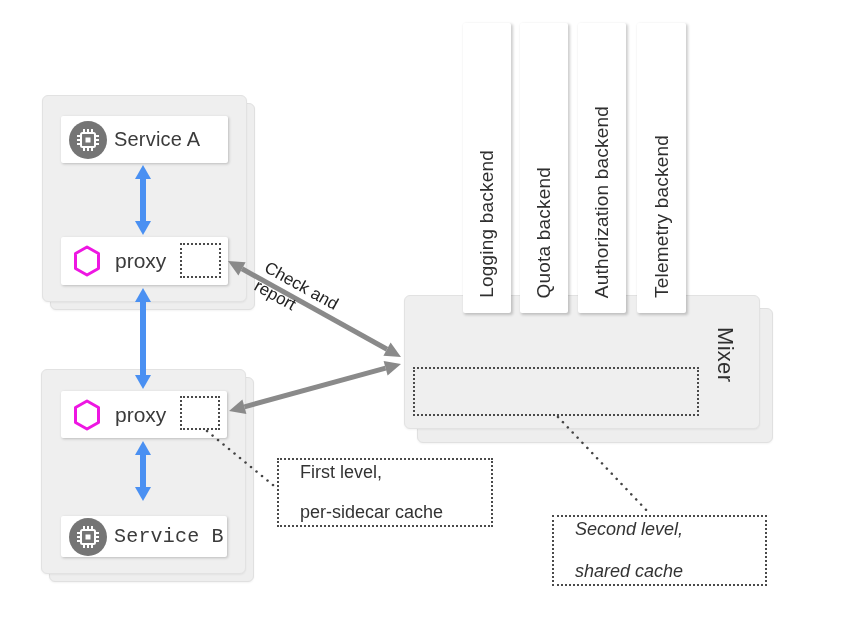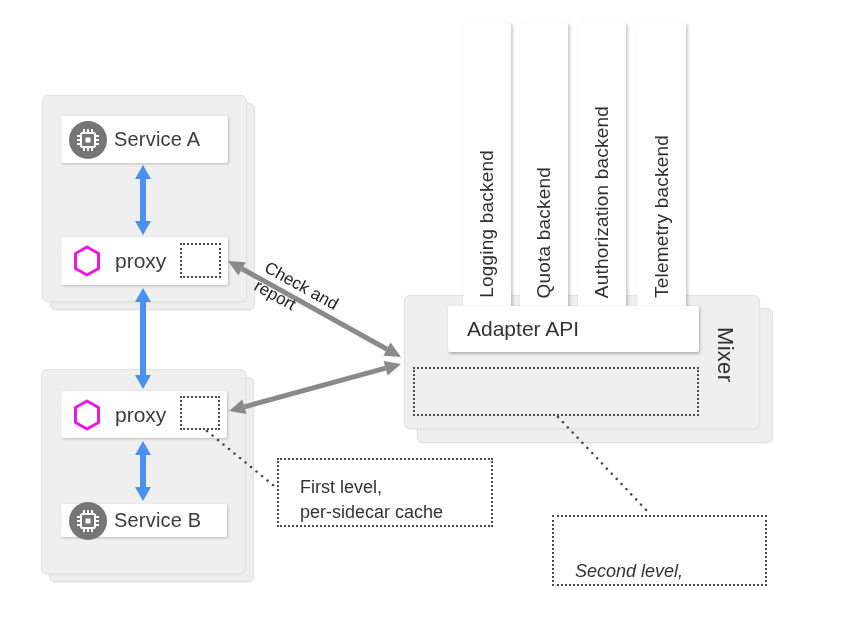--- a/index.html
+++ b/index.html
@@ -37,21 +37,21 @@
     border-radius:2px;box-shadow:1px 1.5px 3px rgba(0,0,0,0.25);
     display:flex;align-items:center;padding-left:19px;box-sizing:border-box;
     font-size:21px;color:#333;
   }
   .mixer-label{
     position:absolute;left:712px;top:327px;
     writing-mode:vertical-rl;font-size:22px;color:#2f2f2f;letter-spacing:.3px;
   }
   .note{
     position:absolute;border:2px dotted #4a4a4a;box-sizing:border-box;
-    display:flex;flex-direction:column;justify-content:flex-end;
+    display:flex;flex-direction:column;justify-content:space-between;
     padding-left:21px;font-size:18px;line-height:25px;color:#333;
   }
   .check-label{
     position:absolute;left:271px;top:257px;
     transform:rotate(29deg);transform-origin:left top;
     font-size:17px;line-height:21px;color:#222;white-space:nowrap;
   }
   svg.overlay{position:absolute;left:0;top:0;pointer-events:none;}
 </style>
 </head>
@@ -68,23 +68,20 @@
   <div class="pillar" style="left:520px;">
     <span>Quota backend</span>
   </div>
   <div class="pillar" style="left:578px;">
     <span>Authorization backend</span>
   </div>
   <div class="pillar" style="left:637px;width:49px;">
     <span>Telemetry backend</span>
   </div>
 
-  <div class="adapter">
-    <span>Adapter API</span>
-  </div>
   <div class="dotted" style="left:413px;top:367px;width:286px;height:49px;"></div>
   <div class="mixer-label">Mixer</div>
 
   <div class="card shadowcard" style="left:50px;top:103px;width:205px;height:207px;"></div>
   <div class="card" style="left:42px;top:95px;width:205px;height:207px;"></div>
 
   <div class="wbox" style="left:61px;top:116px;width:167px;height:47px;">
     <svg width="40" height="40" viewBox="0 0 40 40" style="margin-left:7px;">
       <circle cx="20" cy="20" r="19" fill="#757575"></circle>
       <g stroke="#ffffff" stroke-width="2" fill="none">
@@ -119,21 +116,21 @@
   <div class="card" style="left:41px;top:369px;width:205px;height:205px;"></div>
 
   <div class="wbox" style="left:61px;top:391px;width:166px;height:47px;">
     <svg width="28" height="32" viewBox="0 0 28 32" style="margin-left:12px;">
       <polygon points="14,2 25.5,8.5 25.5,23.5 14,30 2.5,23.5 2.5,8.5" fill="none" stroke-width="3" stroke-linejoin="round" stroke="#ee16e2"></polygon>
     </svg>
     <span class="proxy-label">proxy</span>
   </div>
   <div class="dotted" style="left:180px;top:396px;width:40px;height:34px;"></div>
 
-  <div class="wbox" style="left:61px;top:504px;width:166px;height:33px;">
+  <div class="wbox" style="left:61px;top:516px;width:166px;height:41px;font-family:Liberation Mono, monospace;">
     <svg width="40" height="40" viewBox="0 0 40 40" style="margin-left:7px;">
       <circle cx="20" cy="20" r="19" fill="#757575"></circle>
       <g stroke="#ffffff" stroke-width="2" fill="none">
         <rect x="13" y="13" width="14" height="14" rx="1.5"></rect>
         <line x1="16" y1="9" x2="16" y2="13"></line>
           <line x1="20" y1="9" x2="20" y2="13"></line>
           <line x1="24" y1="9" x2="24" y2="13"></line>
         <line x1="16" y1="27" x2="16" y2="31"></line>
           <line x1="20" y1="27" x2="20" y2="31"></line>
           <line x1="24" y1="27" x2="24" y2="31"></line>
@@ -148,20 +145,21 @@
     </svg>
     <span class="svc-label">Service B</span>
   </div>
 
   <div class="note" style="left:277px;top:458px;width:216px;height:69px;">
     <span>First level,</span>
     <span>per-sidecar cache</span>
   </div>
   <div class="note" style="left:552px;top:515px;width:215px;height:71px;font-style:italic;">
     <span>Second level,</span>
+    <span>shared cache</span>
   </div>
 
   <svg class="overlay" width="851" height="622" viewBox="0 0 851 622">
 
     <g>
       <line x1="143" y1="177" x2="143" y2="223" stroke-width="6" stroke="#4a90f2"></line>
       <polygon points="143,165 135,179 151,179" fill="#4a90f2"></polygon>
       <polygon points="143,235 135,221 151,221" fill="#4a90f2"></polygon>
     </g>
 

